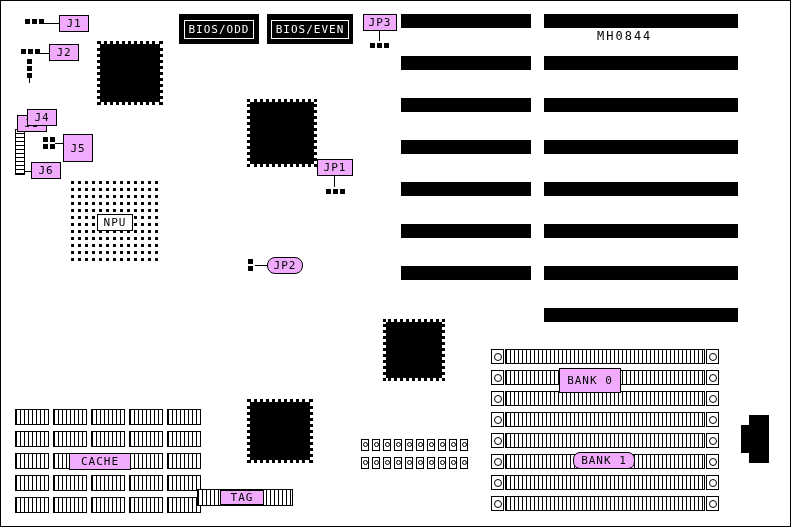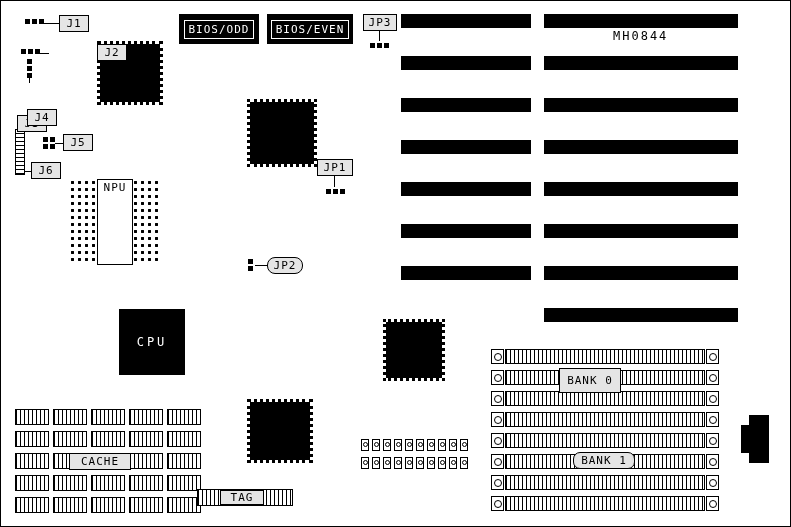--- a/index.html
+++ b/index.html
@@ -1,31 +1,31 @@
 <!DOCTYPE html>
 <html><head>
 <meta charset="utf-8">
 <style>
   html,body{margin:0;padding:0;background:#fff;}
   #board{position:relative;width:789px;height:525px;border:1px solid #000;background:#fff;
          font-family:"DejaVu Sans Mono",monospace;overflow:hidden;}
-  .labelbox{position:absolute;background:#e5e5e5;border:1px solid #000;display:flex;align-items:center;
+  .labelbox{position:absolute;background:#f0abfc;border:1px solid #000;display:flex;align-items:center;
             justify-content:center;font-size:11px;letter-spacing:1px;z-index:3;box-sizing:border-box;}
   .qfp{position:absolute;background:#000;background-clip:padding-box;border:3px dotted #000;}
   .rom{position:absolute;background:#000;display:flex;align-items:center;justify-content:center;box-sizing:border-box;}
   .rom span{color:#fff;border:1px solid #fff;font-size:11px;letter-spacing:1px;padding:2px 4px;white-space:nowrap;text-align:right;}
   .col{position:absolute;display:flex;flex-direction:column;gap:28px;}
   .slotbar{height:14px;background:#000;}
   .pin{display:block;width:5px;height:5px;background:#000;}
   .pins-h{position:absolute;display:flex;gap:2px;z-index:2;}
   .pins-v{position:absolute;display:flex;flex-direction:column;gap:2px;z-index:2;}
   .pins-grid{position:absolute;display:grid;grid-template-columns:repeat(2,5px);gap:2px;z-index:2;}
   .leader{position:absolute;background:#000;z-index:1;}
   .npu-socket{position:absolute;background-image:radial-gradient(#000 1.4px,transparent 1.6px);
-              background-size:7px 7px;display:flex;justify-content:center;}
+              background-size:7px 7px;display:flex;align-items:center;justify-content:center;}
   .npu-label{background:#fff;border:1px solid #000;font-size:11px;letter-spacing:1px;padding:1px 6px;}
   .cpu-chip{position:absolute;background:#000;color:#fff;display:flex;align-items:center;
             justify-content:center;font-size:12px;letter-spacing:3px;}
   .dip{border:1px solid #000;background-image:repeating-linear-gradient(90deg,#000 0 1px,#fff 1px 4px);
        box-sizing:border-box;height:16px;}
   .cache-grid{position:absolute;display:grid;gap:6px 4px;}
   .tag-chip{position:absolute;border:1px solid #000;box-sizing:border-box;
             background-image:repeating-linear-gradient(90deg,#000 0 1px,#fff 1px 4px);}
   .simm-area{position:absolute;}
   .simm-row{display:flex;align-items:stretch;height:15px;margin-bottom:6px;}
@@ -39,21 +39,21 @@
   .vstrip{position:absolute;width:10px;border:1px solid #000;box-sizing:border-box;
           background-image:repeating-linear-gradient(0deg,#000 0 1px,#fff 1px 4px);}
   .part-number{position:absolute;font-size:12px;letter-spacing:2px;}
   .kb-conn{position:absolute;background:#000;}
 </style>
 </head>
 <body>
 
 <div id="board">
 
-  <div class="part-number" style="left:612px;top:28px;">MH0844</div>
+  <div class="part-number" style="left:596px;top:28px;">MH0844</div>
 
   <div class="col" style="left:400px;top:13px;width:130px;">
       <div class="slotbar"></div>
       <div class="slotbar"></div>
       <div class="slotbar"></div>
       <div class="slotbar"></div>
       <div class="slotbar"></div>
       <div class="slotbar"></div>
       <div class="slotbar"></div>
     </div>
@@ -87,42 +87,42 @@
   </div>
   <div class="leader" style="left:43px;top:22px;width:15px;height:1px;"></div>
   <div class="labelbox" style="left:58px;top:14px;width:30px;height:17px;">J1</div>
 
   <div class="pins-h" style="left:20px;top:48px;">
     <span class="pin"></span>
       <span class="pin"></span>
       <span class="pin"></span>
   </div>
   <div class="leader" style="left:39px;top:52px;width:9px;height:1px;"></div>
-  <div class="labelbox" style="left:48px;top:43px;width:30px;height:17px;margin-left:48px;">J2</div>
+  <div class="labelbox" style="left:48px;top:43px;width:30px;height:17px;">J2</div>
 
   <div class="pins-v" style="left:26px;top:58px;">
     <span class="pin"></span>
       <span class="pin"></span>
       <span class="pin"></span>
   </div>
   <div class="leader" style="left:28px;top:77px;width:1px;height:5px;"></div>
   <div class="labelbox" style="left:16px;top:82px;width:30px;height:17px;margin-top:32px;">J3</div>
 
   <div class="labelbox" style="left:26px;top:108px;width:30px;height:17px;text-align:right;">J4</div>
   <div class="leader" style="left:32px;top:125px;width:1px;height:3px;"></div>
   <div class="vstrip" style="left:14px;top:128px;height:46px;"></div>
 
   <div class="pins-grid" style="left:42px;top:136px;">
     <span class="pin"></span>
       <span class="pin"></span>
       <span class="pin"></span>
       <span class="pin"></span>
   </div>
   <div class="leader" style="left:54px;top:142px;width:8px;height:1px;"></div>
-  <div class="labelbox" style="left:62px;top:133px;width:30px;height:17px;">J5</div>
+  <div class="labelbox" style="left:62px;top:133px;width:30px;height:28px;">J5</div>
 
   <div class="leader" style="left:24px;top:170px;width:6px;height:1px;"></div>
   <div class="labelbox" style="left:30px;top:161px;width:30px;height:17px;">J6</div>
 
   <div class="labelbox" style="left:362px;top:13px;width:34px;height:17px;">JP3</div>
   <div class="leader" style="left:378px;top:30px;width:1px;height:10px;"></div>
   <div class="pins-h" style="left:369px;top:42px;">
     <span class="pin"></span>
       <span class="pin"></span>
       <span class="pin"></span>
@@ -140,21 +140,20 @@
     <span class="pin"></span>
       <span class="pin"></span>
   </div>
   <div class="leader" style="left:254px;top:264px;width:12px;height:1px;"></div>
   <div class="labelbox" style="left:266px;top:256px;width:36px;height:17px;border-radius:8px;">JP2</div>
 
   <div class="npu-socket" style="left:68px;top:178px;width:92px;height:86px;">
     <span class="npu-label">NPU</span>
   </div>
 
-  <div class="cpu-chip" style="left:118px;top:308px;width:66px;height:66px;">CPU</div>
 
   <div class="cache-grid" style="left: 14px; top: 408px; width: 186px; grid-template-columns: repeat(5, 1fr);">
       <div class="dip"></div>
       <div class="dip"></div>
       <div class="dip"></div>
       <div class="dip"></div>
       <div class="dip"></div>
       <div class="dip"></div>
       <div class="dip"></div>
       <div class="dip"></div>

